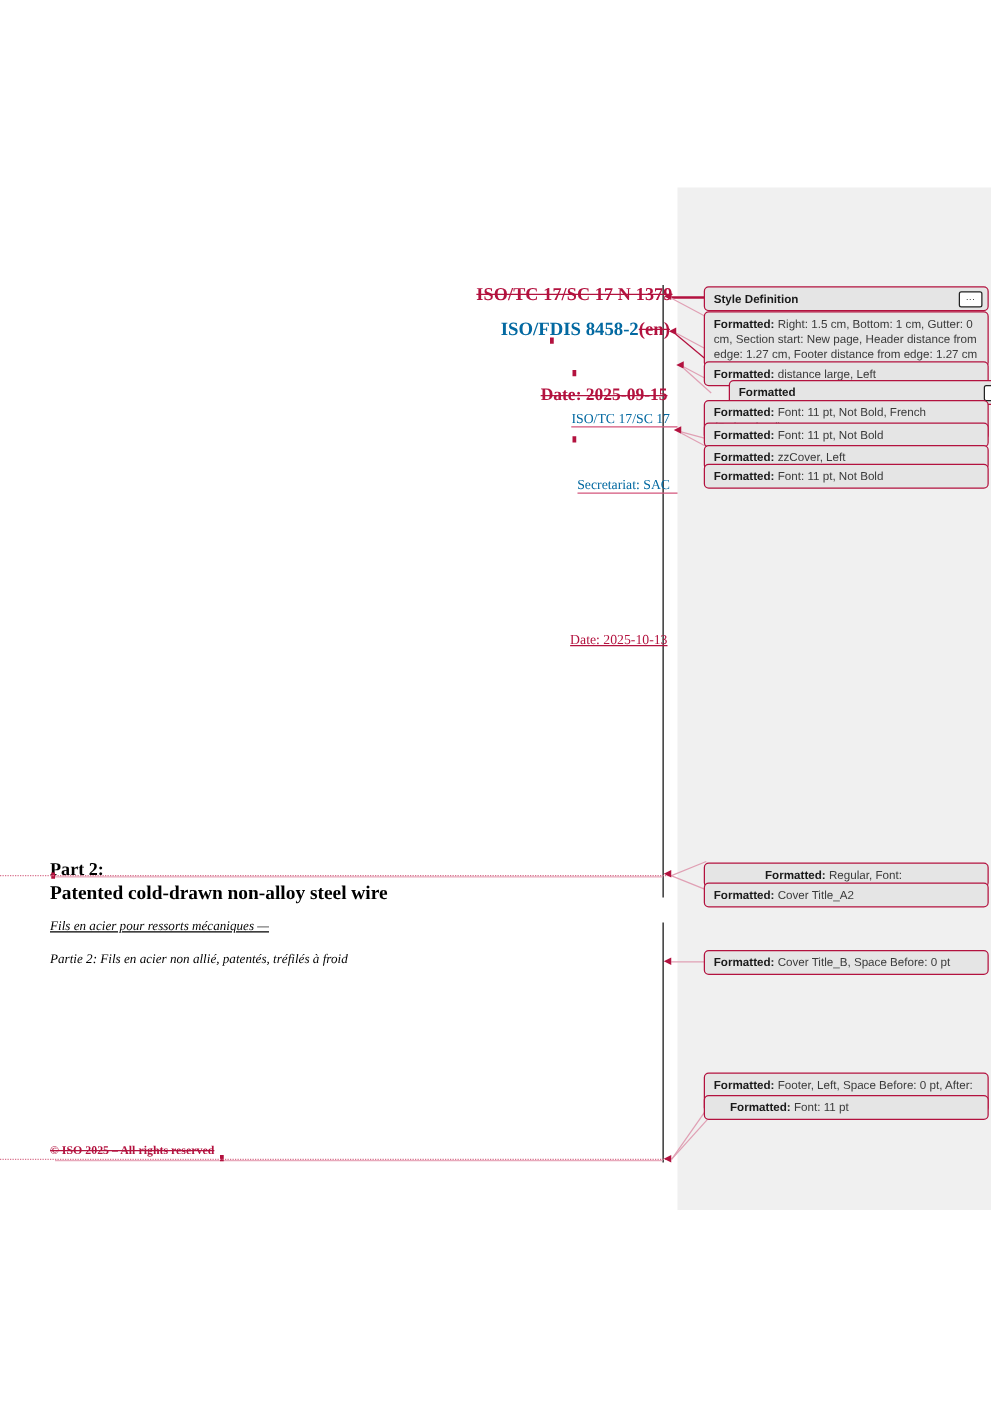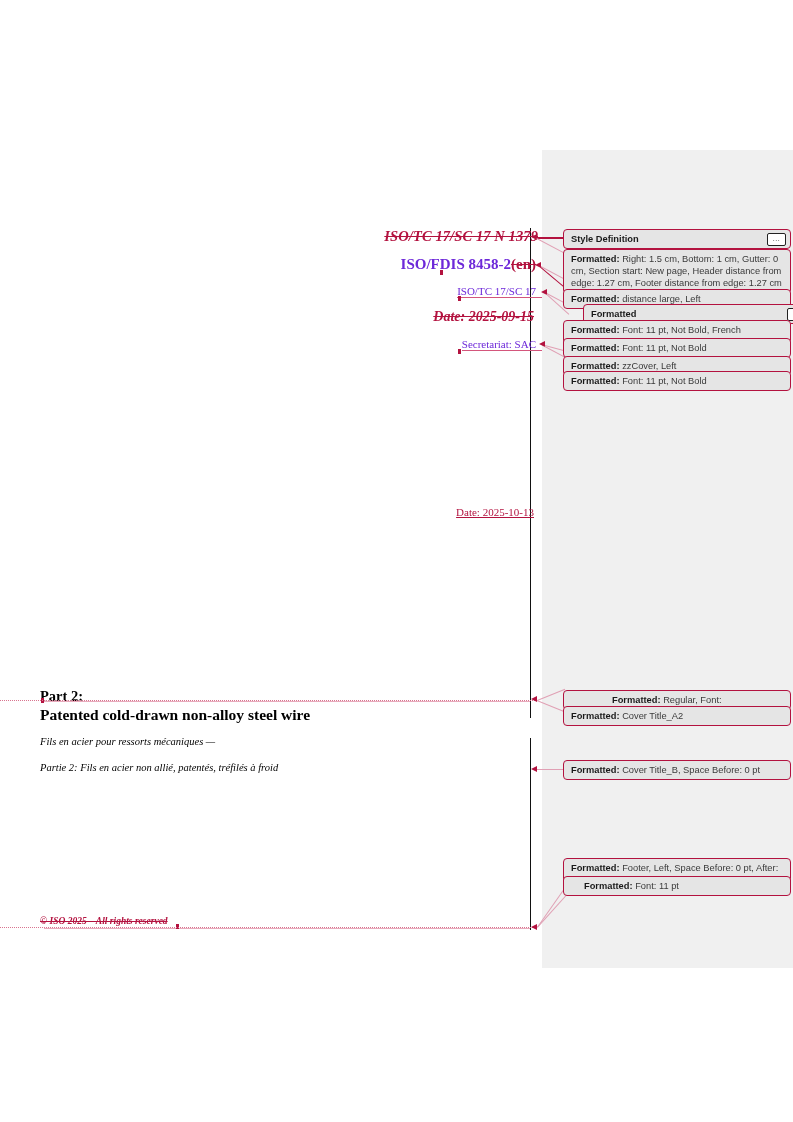--- a/index.html
+++ b/index.html
@@ -32,24 +32,24 @@
   
   #doc-layer {
     position: absolute;
     left: 0; top: 0;
     width: 542px; height: 1122px;
   }
 
   .txt { position: absolute; white-space: nowrap; }
 
   .red       { color: #b3123f; }
-  .black     { color: #6d28d9; }
+  .black     { color: #0369a1; margin-top: 44px; }
   .strike    { text-decoration: line-through; text-decoration-color: #b3123f; }
   .uline     { text-decoration: underline; text-decoration-color: #b3123f; }
-  .bold      { font-weight: bold; font-style: italic; }
+  .bold      { font-weight: bold; }
 
   
   .hdr {
     position: absolute;
     right: 0px;
     text-align: right;
     white-space: nowrap;
   }
 
   #hdr-n-number {
@@ -104,21 +104,21 @@
     font-size: 14.5px; font-weight: bold;
     color: #000;
   }
   #title-partname {
     left: 40px; top: 706px;
     font-size: 15.5px; font-weight: bold;
     color: #000;
   }
   #title-fr1 {
     left: 40px; top: 736px;
-    font-size: 10.5px; font-style: italic; color: #000;
+    font-size: 10.5px; font-style: italic; color: #000; text-decoration: underline;
   }
   #title-fr2 {
     left: 40px; top: 762px;
     font-size: 10.5px; font-style: italic; color: #000;
   }
   #footer-copy {
     left: 40px; top: 916px;
     font-size: 9.5px; font-weight: bold;
   }
 

